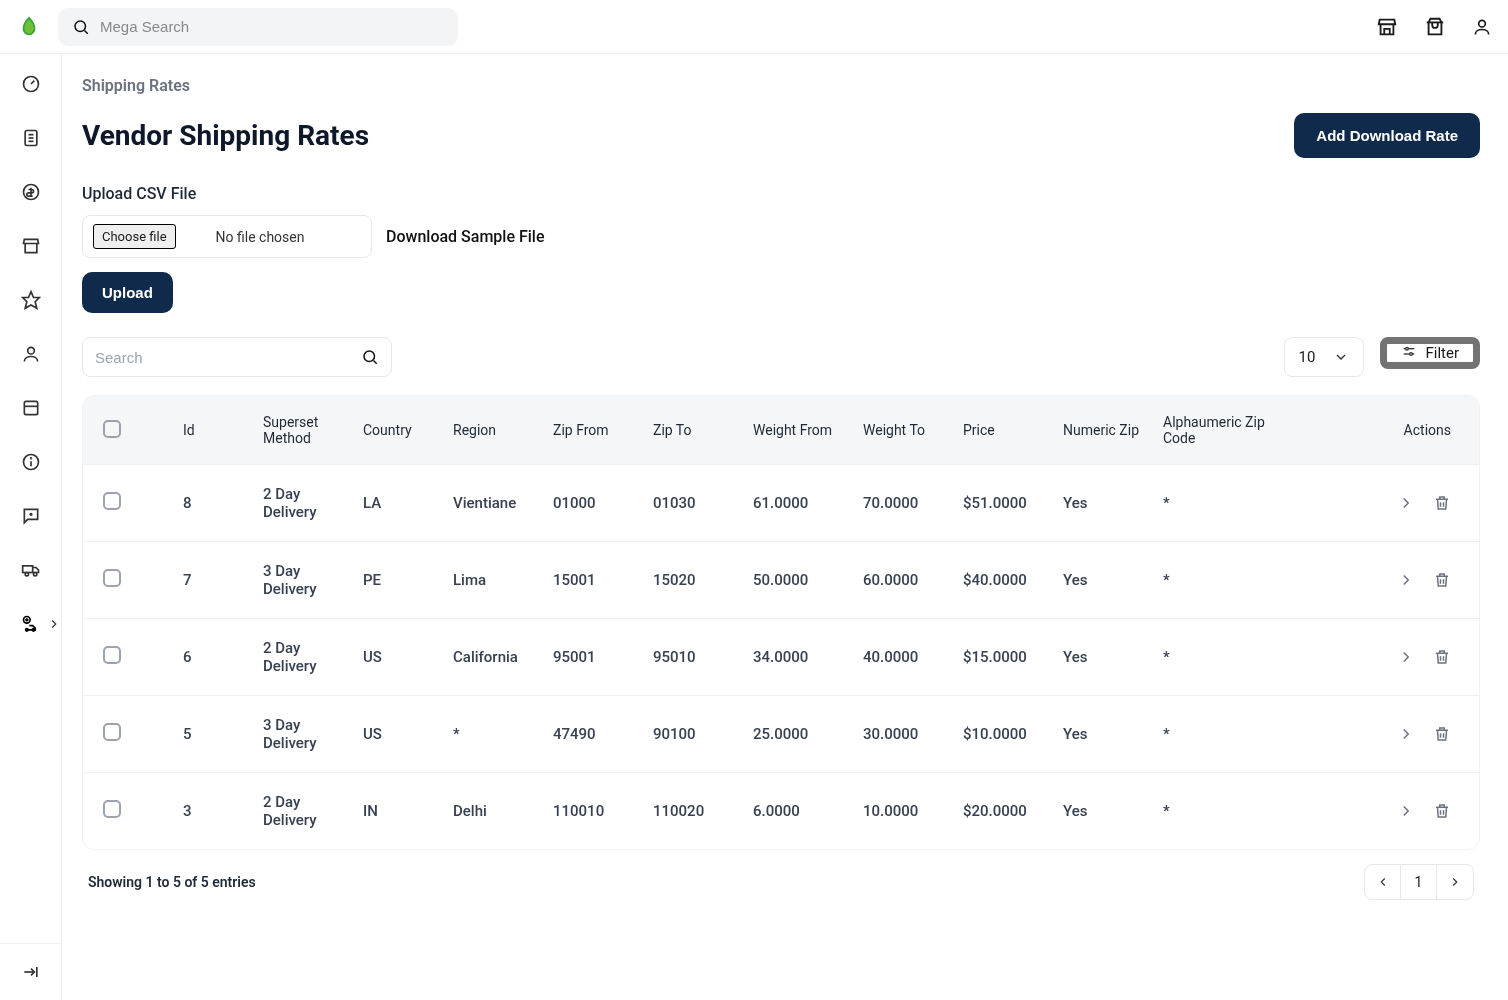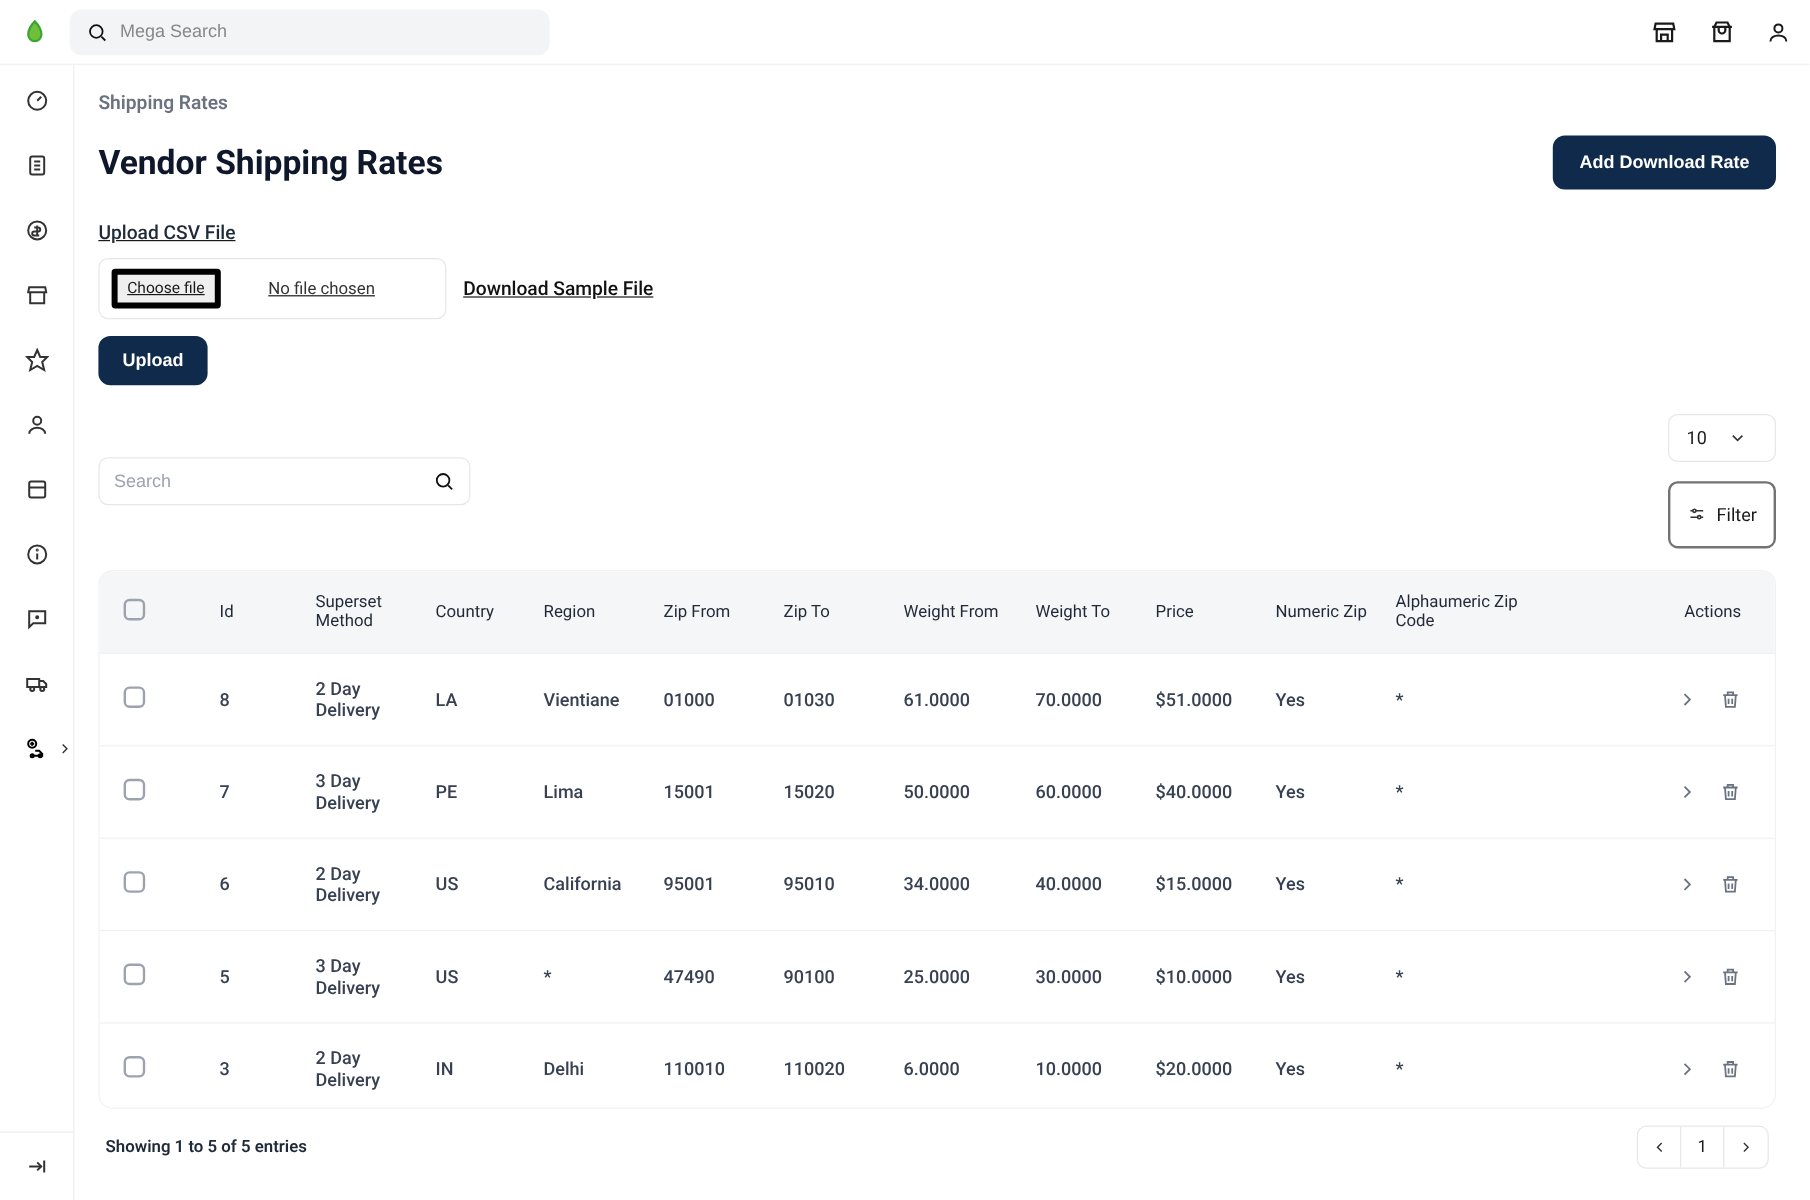--- a/index.html
+++ b/index.html
@@ -22,36 +22,36 @@
   .sidebar-bottom { margin-top:auto; width:100%; border-top:1px solid #eee; padding:18px 0; display:flex; justify-content:center;}
 
   .content { flex:1; padding:22px 28px 20px 20px; overflow:auto; display:flex; flex-direction:column; }
   .breadcrumb { color:#6b7280; font-size:16px; font-weight:600; }
   .page-head { display:flex; align-items:center; margin-top:18px; }
   .page-title { font-size:28px; font-weight:700; color:#0f172a; }
   .add-btn { margin-left:auto; background:#0f2a4a; color:#fff; border:none; border-radius:10px; padding:14px 22px; font-size:15px; font-weight:600; cursor:pointer; }
   .add-btn { background:#102845; }
   .add-btn { background:#0f2a4a; }
 
-  .csv-section { margin-top:26px;text-decoration:underline; }
+  .csv-section { margin-top:26px; }
   .csv-label { font-size:16px; font-weight:500; color:#1f2937;}
   .csv-row { display:flex; align-items:center; gap:14px; margin-top:12px;}
   .file-box { border:1px solid #e5e7eb; border-radius:8px; padding:8px 10px; display:flex; align-items:center; gap:8px; width:290px;}
-  .choose-file { border:5px solid #000000; background:#efefef; padding:4px 8px; font-size:13px; border-radius:3px; cursor:pointer;}
+  .choose-file { border:1px solid #000000; background:#efefef; padding:4px 8px; font-size:13px; border-radius:3px; cursor:pointer;}
   .file-status { color:#333; font-size:14px;margin-left:32px;}
   .download-sample { font-size:16px; color:#111; font-weight:500; cursor:pointer;}
   .upload-btn { margin-top:14px; background:#0f2a4a; color:#fff; border:none; border-radius:10px; padding:12px 20px; font-size:15px; font-weight:600; cursor:pointer;}
 
   .search-row { display:flex; align-items:center; margin-top:24px; gap:12px;}
   .search-box { width:310px; height:40px; border:1px solid #e5e7eb; border-radius:8px; display:flex; align-items:center; padding:0 12px;}
   .search-box input { border:none; outline:none; flex:1; font-size:15px; color:#7f1d1d;}
   .search-box input::placeholder { color:#9ca3af; }
-  .right-controls { margin-left:auto; display:flex; gap:16px;flex-direction:column; }
+  .right-controls { margin-left:auto; display:flex; gap:16px; }
   .select-pages { height:40px; border:1px solid #e5e7eb; border-radius:8px; padding:0 14px; display:flex; align-items:center; gap:18px; cursor:pointer; font-size:15px;}
-  .filter-btn { height:56px; border:2px solid #737373; border-radius:8px; padding:0 14px; display:flex; align-items:center; gap:8px; cursor:pointer; font-size:15px;}
+  .filter-btn { height:32px; border:7px solid #737373; border-radius:8px; padding:0 14px; display:flex; align-items:flex-start; gap:8px; cursor:pointer; font-size:15px;}
 
   .table { margin-top:18px; border:1px solid #f1f1f1; border-radius:12px; overflow:hidden;}
   .thead { background:#f5f6f7; display:grid; grid-template-columns: 80px 80px 100px 90px 100px 100px 100px 110px 100px 100px 100px 120px 1fr; padding:18px 20px; font-weight:400; color:#1f2937; font-size:14px; align-items:center;}
   .trow { display:grid; grid-template-columns: 80px 80px 100px 90px 100px 100px 100px 110px 100px 100px 100px 120px 1fr; padding:20px 20px; border-top:1px solid #eef0f2; font-size:15px; color:#374151; align-items:center; font-weight:500;}
   .th, .td { padding-right:8px; }
   .th.actions, .td.actions { text-align:right; display:flex; justify-content:flex-end; gap:18px;}
   .th.actions { justify-content:flex-end; }
   .chk { width:18px; height:18px; border:2px solid #9ca3af; border-radius:5px; display:inline-block; cursor:pointer;}
   .act-icon { color:#6b7280; cursor:pointer;}
 

